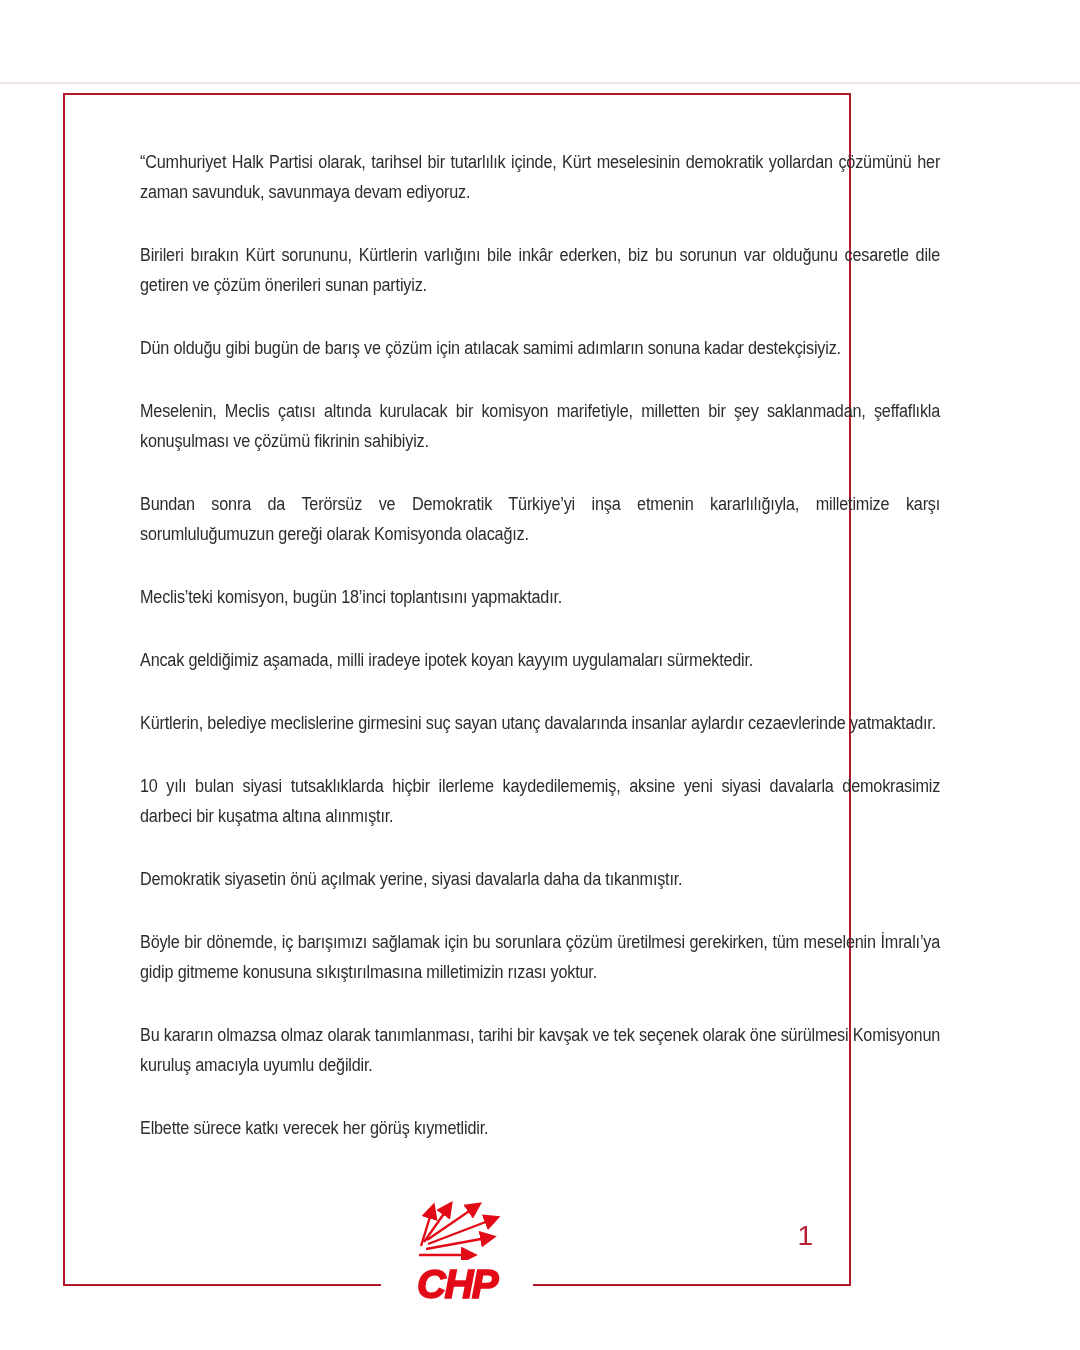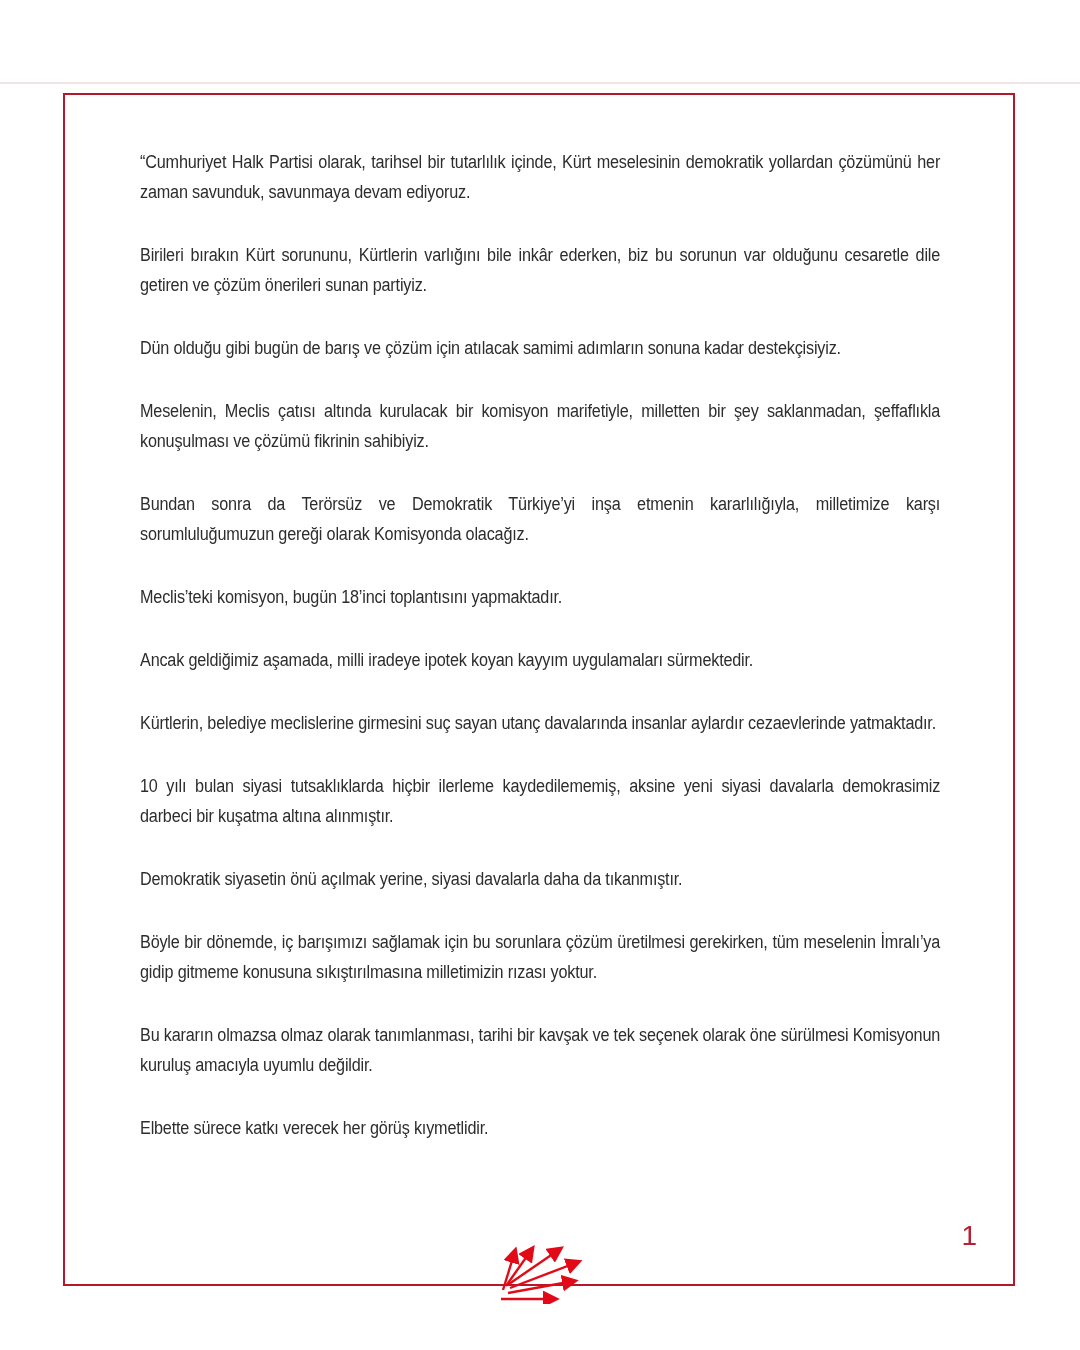--- a/index.html
+++ b/index.html
@@ -12,21 +12,21 @@
   *{margin:0;padding:0;box-sizing:border-box;}
   html,body{width:1080px;height:1350px;background:var(--page-bg);
     font-family:"Liberation Sans", sans-serif; overflow:hidden; position:relative;}
 
   .top-artifact{
     position:absolute; top:82px; left:0; width:1080px; height:2px;
     background:rgba(205,165,165,0.28);
   }
 
   .frame{
-    position:absolute; left:63px; top:93px; width:952px; height:1193px;
+    position:absolute; left:63px; top:93px; width:788px; height:1193px;
     border:2px solid var(--frame-red);
     background:transparent;
   }
 
   .text-area{
     position:absolute; left:75px; top:52px; width:800px;
   }
   .text-scale{
     width:889px;
     transform:scaleX(0.9);
@@ -99,17 +99,18 @@
       </defs>
       <g stroke="currentColor" stroke-width="2.4" fill="none">
         <line x1="10" y1="48" x2="22" y2="9" marker-end="url(#ah)"></line>
         <line x1="13" y1="44" x2="39" y2="7" marker-end="url(#ah)"></line>
         <line x1="16" y1="42" x2="67" y2="7" marker-end="url(#ah)"></line>
         <line x1="17" y1="46" x2="85" y2="20" marker-end="url(#ah)"></line>
         <line x1="15" y1="51" x2="81" y2="39" marker-end="url(#ah)"></line>
         <line x1="8" y1="57" x2="62" y2="57" marker-end="url(#ah)"></line>
       </g>
     </svg>
+    <span class="logo-wordmark">CHP</span>
   </div>
 
   <div class="page-number">1</div>
 
 </div>
 
 </body></html>

